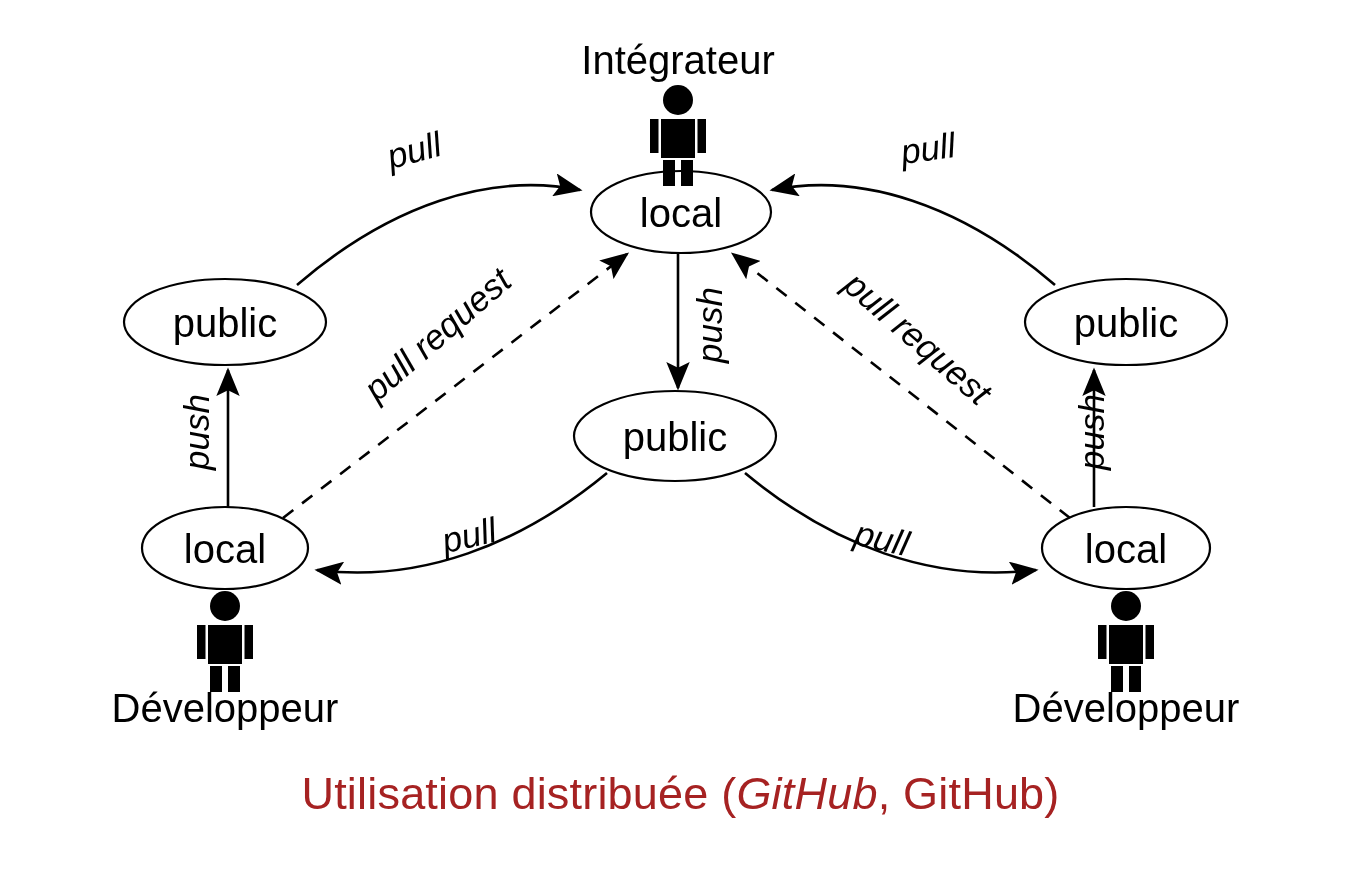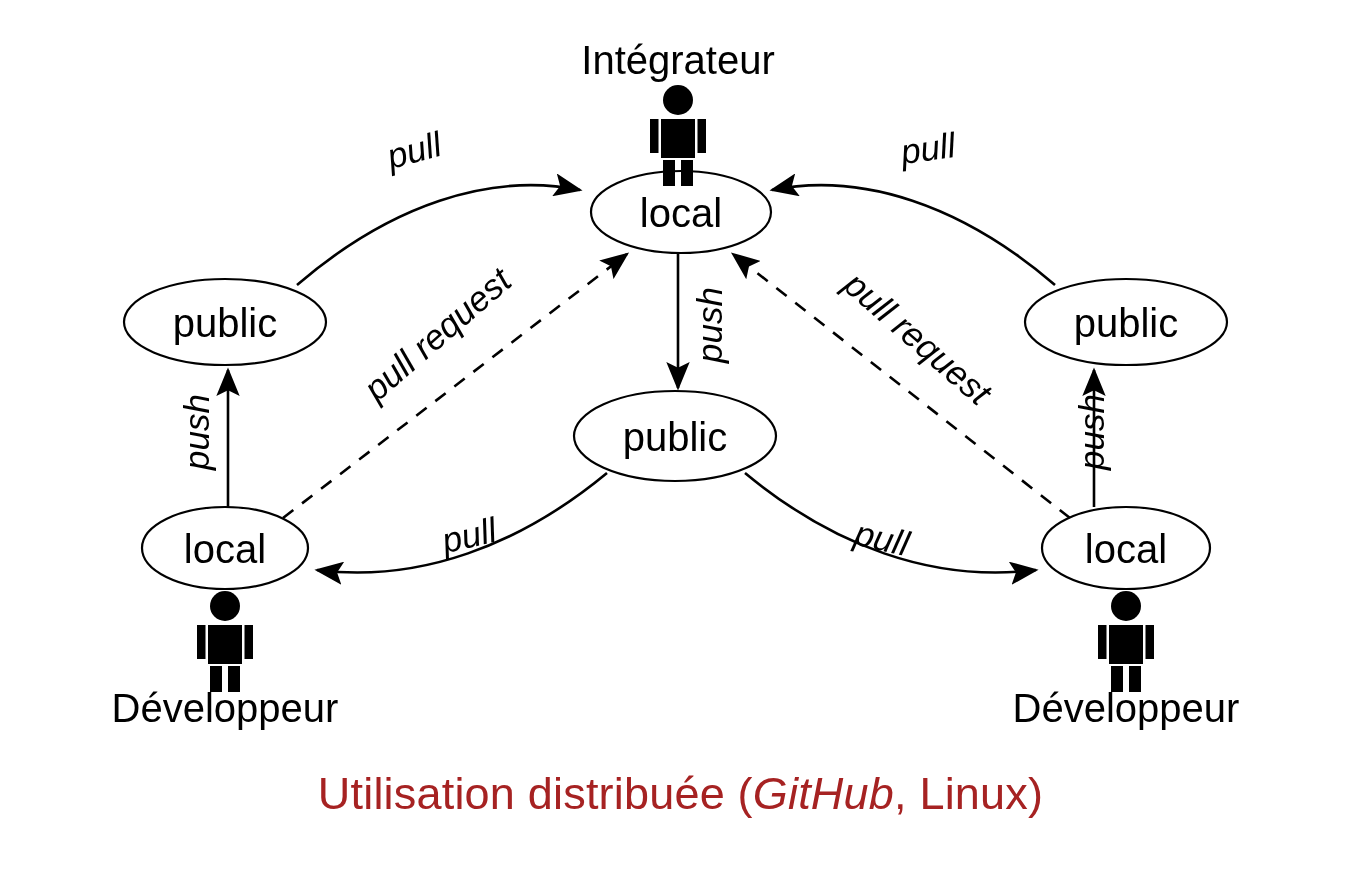--- a/index.html
+++ b/index.html
@@ -190,16 +190,16 @@
         <rect class="person-part" x="1145.5" y="625" width="8.5" height="34"></rect>
         <rect class="person-part" x="1111" y="666" width="12" height="26"></rect>
         <rect class="person-part" x="1129" y="666" width="12" height="26"></rect>
       </g>
       <text class="actor-label" x="1126" y="708">Développeur</text>
     </g>
 
   </svg>
 
   <div id="caption" style="color: rgb(166, 34, 34);">
-    <span>Utilisation distribuée (</span><span class="cap-italic">GitHub</span><span>, Linux)</span>
+    <span>Utilisation distribuée (</span><span class="cap-italic">GitHub</span><span>, GitHub)</span>
   </div>
 
 </div>
 
 </body></html>

